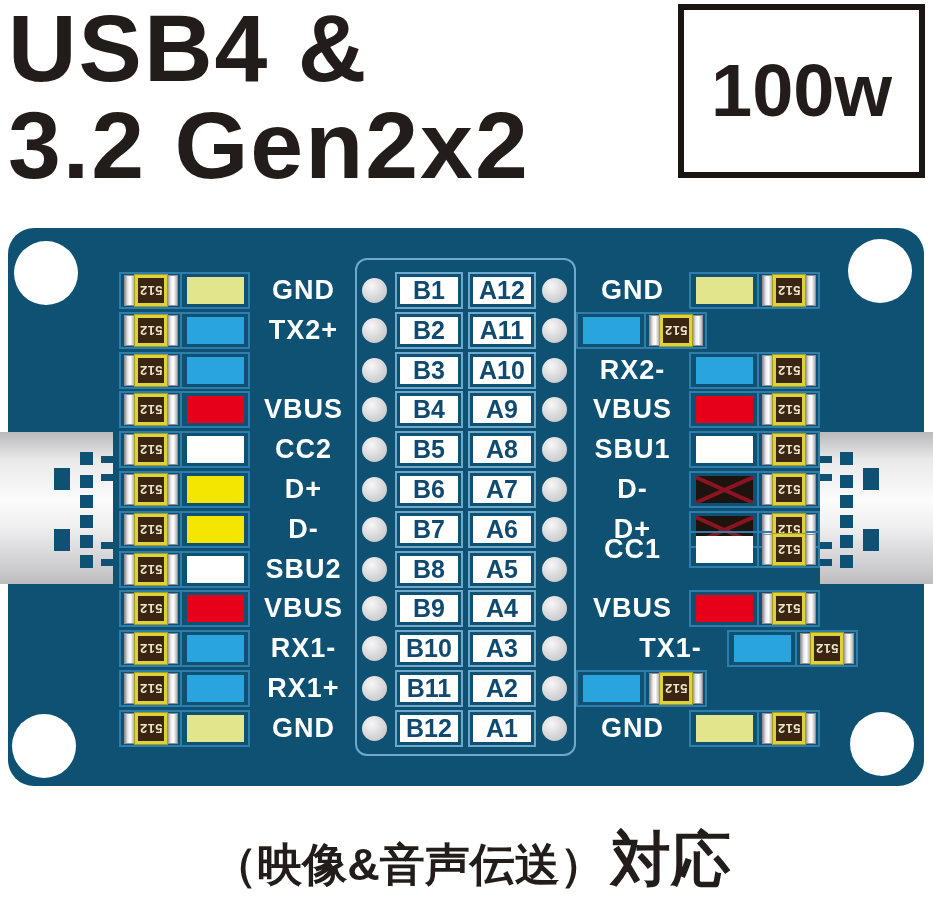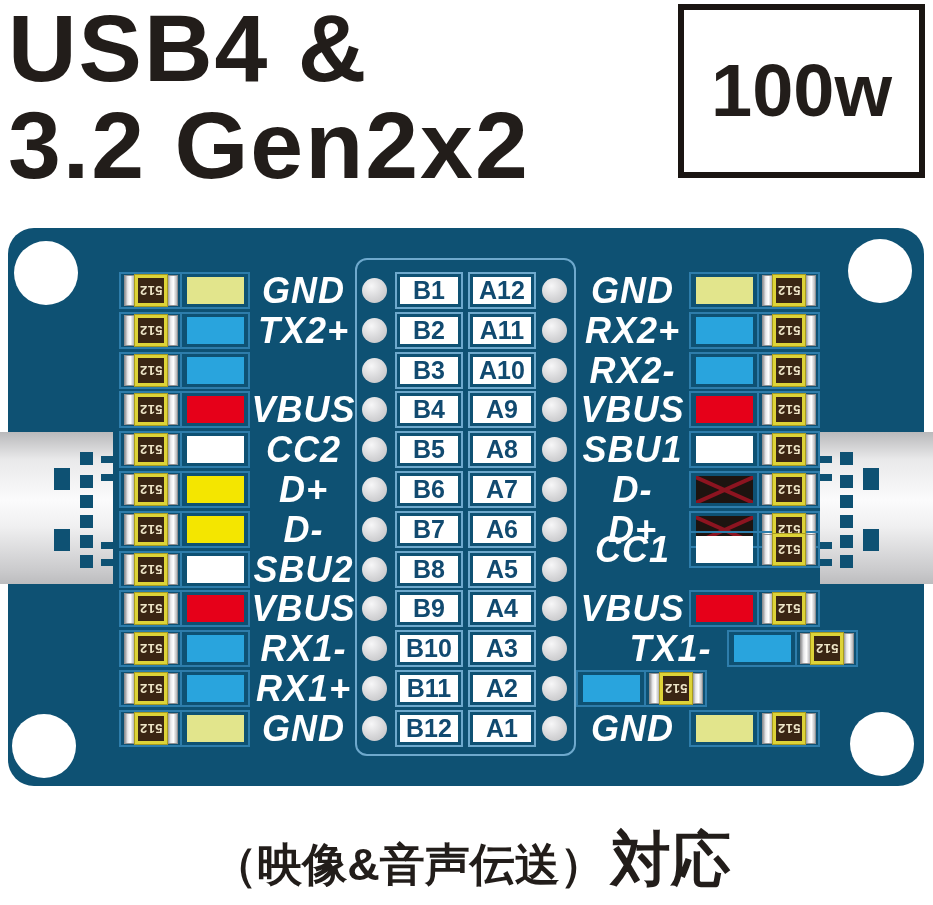--- a/index.html
+++ b/index.html
@@ -50,22 +50,22 @@
   .prow.l{left:119px;width:238px;}
   .prow.r{left:576px;width:244px;}
   .prow.c{left:355px;width:221px;}
 
   .cell{height:37px;border:2px solid var(--c-cell_border,#2e7dab);box-sizing:border-box;
         display:flex;align-items:center;justify-content:center;}
   .rescell{width:63px;}
   .padcell{width:70px;}
   .prow.l .padcell{margin-left:-2px;}
   .prow.r .rescell{margin-left:-2px;}
-  .plabel{flex:1;text-align:center;color:var(--c-pin_text,#fff);font-size:36px;font-weight:bold;
-          letter-spacing:1px;line-height:37px;white-space:nowrap;font-style:italic;}
+  .plabel{flex:1;text-align:center;color:var(--c-pin_text,#fff);font-size:27px;font-weight:bold;
+          letter-spacing:1px;line-height:37px;white-space:nowrap;}
 
   .pad{width:57px;height:27px;position:relative;overflow:hidden;}
   .pad.crossed::before,.pad.crossed::after{content:"";position:absolute;left:-4px;right:-4px;top:50%;
           height:3.5px;margin-top:-1.75px;background:var(--c-x_line,#8c1420);}
   .pad.crossed::before{transform:rotate(24deg);}
   .pad.crossed::after{transform:rotate(-24deg);}
 
   .resistor{display:flex;align-items:center;}
   .cap{width:11px;height:31px;border:1px solid #909092;box-sizing:border-box;
        background:linear-gradient(90deg,#98989a,#e8e8ea 30%,#ffffff 60%,#b4b4b6);}
@@ -335,21 +335,20 @@
       <div class="resistor">
         <span class="cap"></span>
         <span class="rbody">
           <span class="rcore">512</span>
         </span>
         <span class="cap"></span>
       </div>
     </div>
   </div>
       <div class="prow r" style="top: 311.8px;">
-    <div class="plabel">RX2+</div>
     <div class="cell padcell">
       <div class="pad" style="background: rgb(41, 164, 221);"></div>
     </div>
     <div class="cell rescell">
       <div class="resistor">
         <span class="cap"></span>
         <span class="rbody">
           <span class="rcore">512</span>
         </span>
         <span class="cap"></span>

